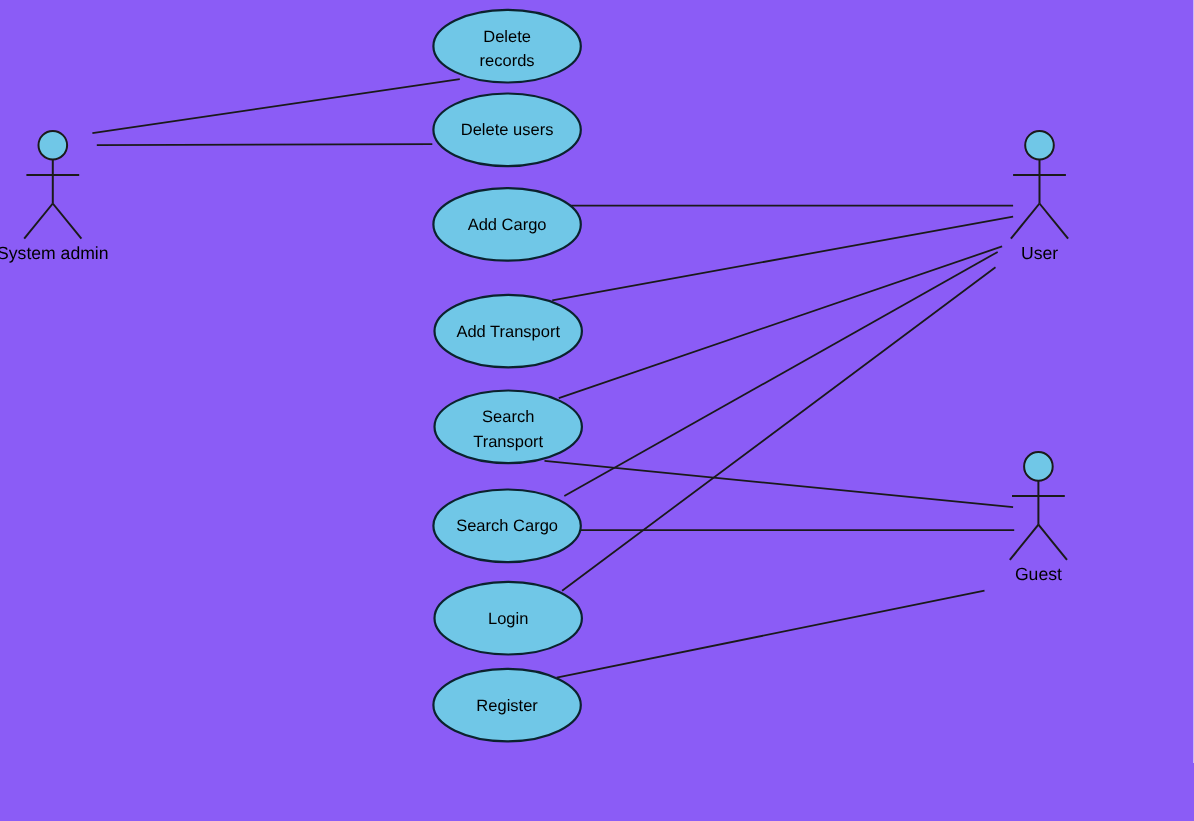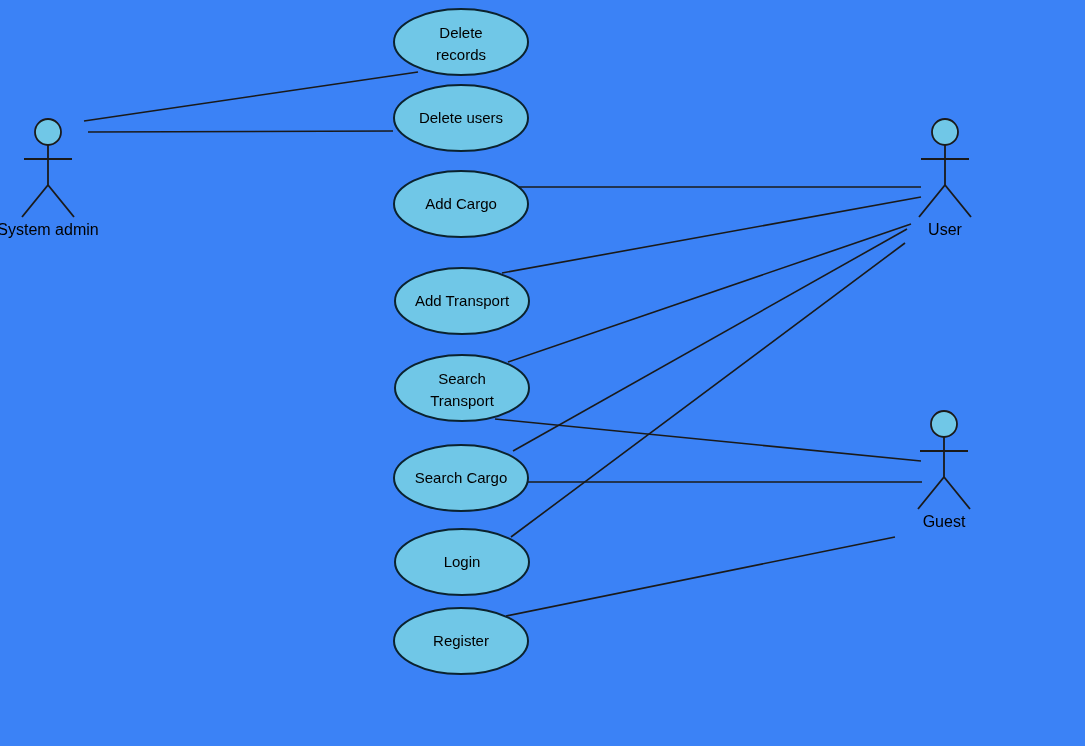--- a/index.html
+++ b/index.html
@@ -4,21 +4,21 @@
 <style>
   html, body {
     margin: 0;
     padding: 0;
     background: #ffffff;
   }
   .stage {
     position: relative;
     width: 1085px;
     height: 746px;
-    background: #3b82f6;
+    background: #8b5cf6;
     overflow: hidden;
     font-family: "Liberation Sans", "DejaVu Sans", sans-serif;
   }
   svg { display: block; }
   .uc-label, .actor-label {
     font-family: "Liberation Sans", "DejaVu Sans", sans-serif;
     user-select: none;
   }
 </style>
 </head>

